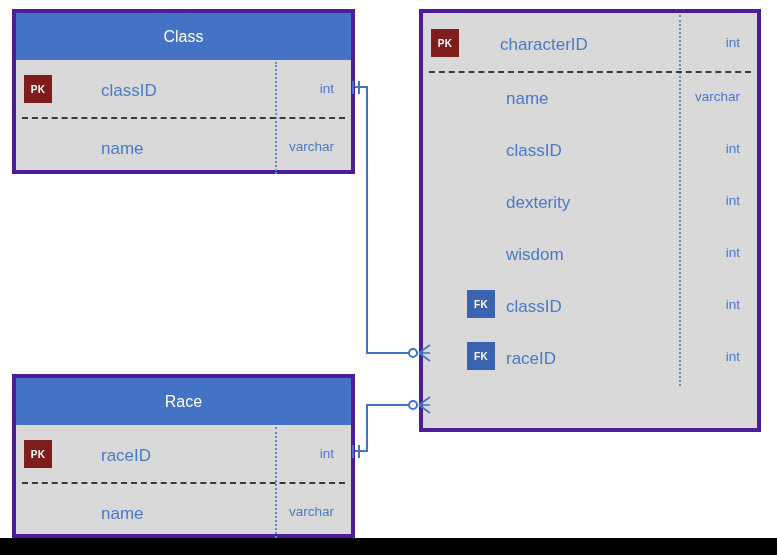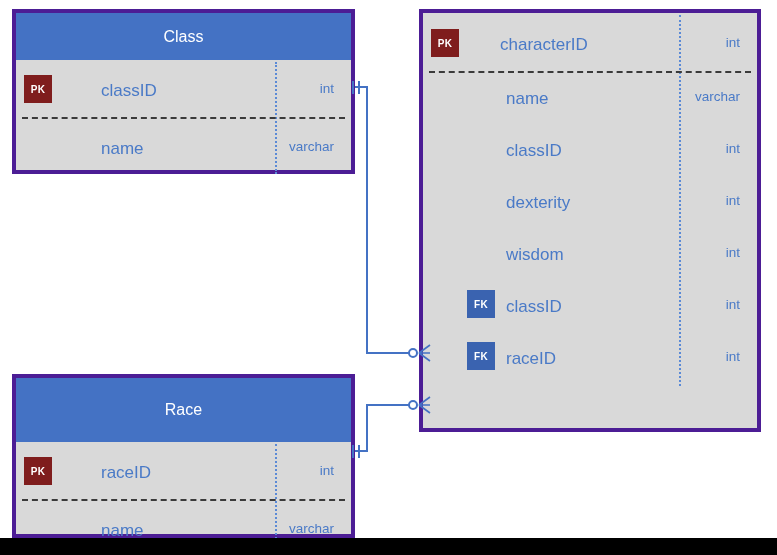--- a/index.html
+++ b/index.html
@@ -182,21 +182,21 @@
 
       <div class="attr-row" style="position:absolute;left:0;top:317px;width:100%;height:52px;">
         <span class="badge fk" style="left:44px;top:12px;">FK</span>
         <span class="attr-name" style="left:83px;top:19px;">raceID</span>
         <span class="attr-type" style="right:17px;top:19px;">int</span>
       </div>
     </div>
   </div>
 
   <div class="entity" style="left:12px;top:374px;width:343px;height:164px;">
-    <div class="entity-header" style="height:64px;">Race</div>
+    <div class="entity-header" style="height:47px;">Race</div>
     <div class="entity-body" style="height:115px;">
       <div class="col-divider" style="left:259px;top:2px;bottom:-10px;"></div>
       <div class="pk-separator" style="top:57px;left:6px;right:6px;"></div>
 
       <div class="attr-row" style="position:absolute;left:0;top:0;width:100%;height:58px;">
         <span class="badge pk" style="left:8px;top:15px;">PK</span>
         <span class="attr-name" style="left:85px;top:21px;">raceID</span>
         <span class="attr-type" style="right:17px;top:21px;">int</span>
       </div>
 

